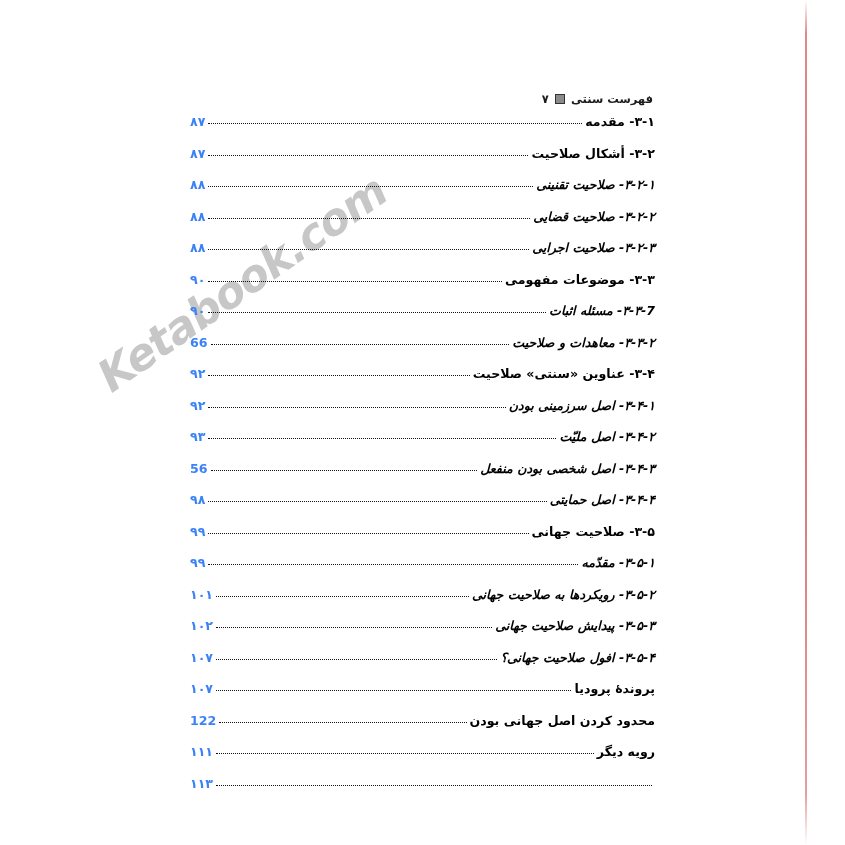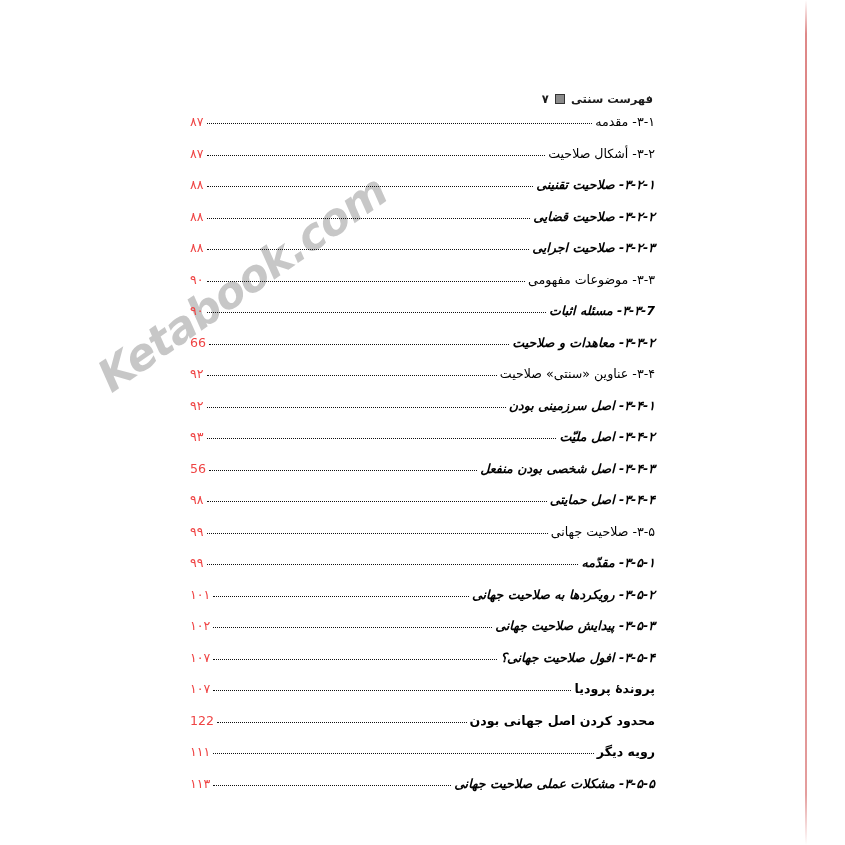--- a/index.html
+++ b/index.html
@@ -93,27 +93,27 @@
   .dots {
     flex: 1 1 auto;
     border-bottom: 1.4px dotted #111;
     margin: 0 3px 4px 3px;
     min-width: 8px;
     height: 0;
     transform: translateY(-2px);
   }
   .toc-page {
     white-space: nowrap;
-    font-weight: normal;
-    color: #ef4444;
+    font-weight: bold;
+    color: #3b82f6;
     direction: rtl;
   }
 
   
-  .lvl-2 .toc-label { font-weight: normal; }
+  .lvl-2 .toc-label { font-weight: bold; }
   .lvl-3 .toc-label { font-weight: bold; font-style: italic; }
   .unnumbered .toc-label { font-weight: bold; text-align: right; }
 
   
   .watermark {
     position: absolute;
     left: 88px;
     top: 300px;
     width: 300px;
     height: 260px;
@@ -255,20 +255,19 @@
           <span class="toc-label">محدود کردن اصل جهانى بودن</span>
           <span class="dots"></span>
           <span class="toc-page">122</span>
         </li>
         <li class="toc-row lvl-4 unnumbered">
           <span class="toc-label">رويه ديگر</span>
           <span class="dots"></span>
           <span class="toc-page">۱۱۱</span>
         </li>
         <li class="toc-row lvl-3">
-          <span class="toc-label">۳-۵-۵- مشكلات عملى صلاحيت جهانى</span>
           <span class="dots"></span>
           <span class="toc-page">۱۱۳</span>
         </li>
       </ul>
 
   </div>
 </div>
 
 </body></html>

